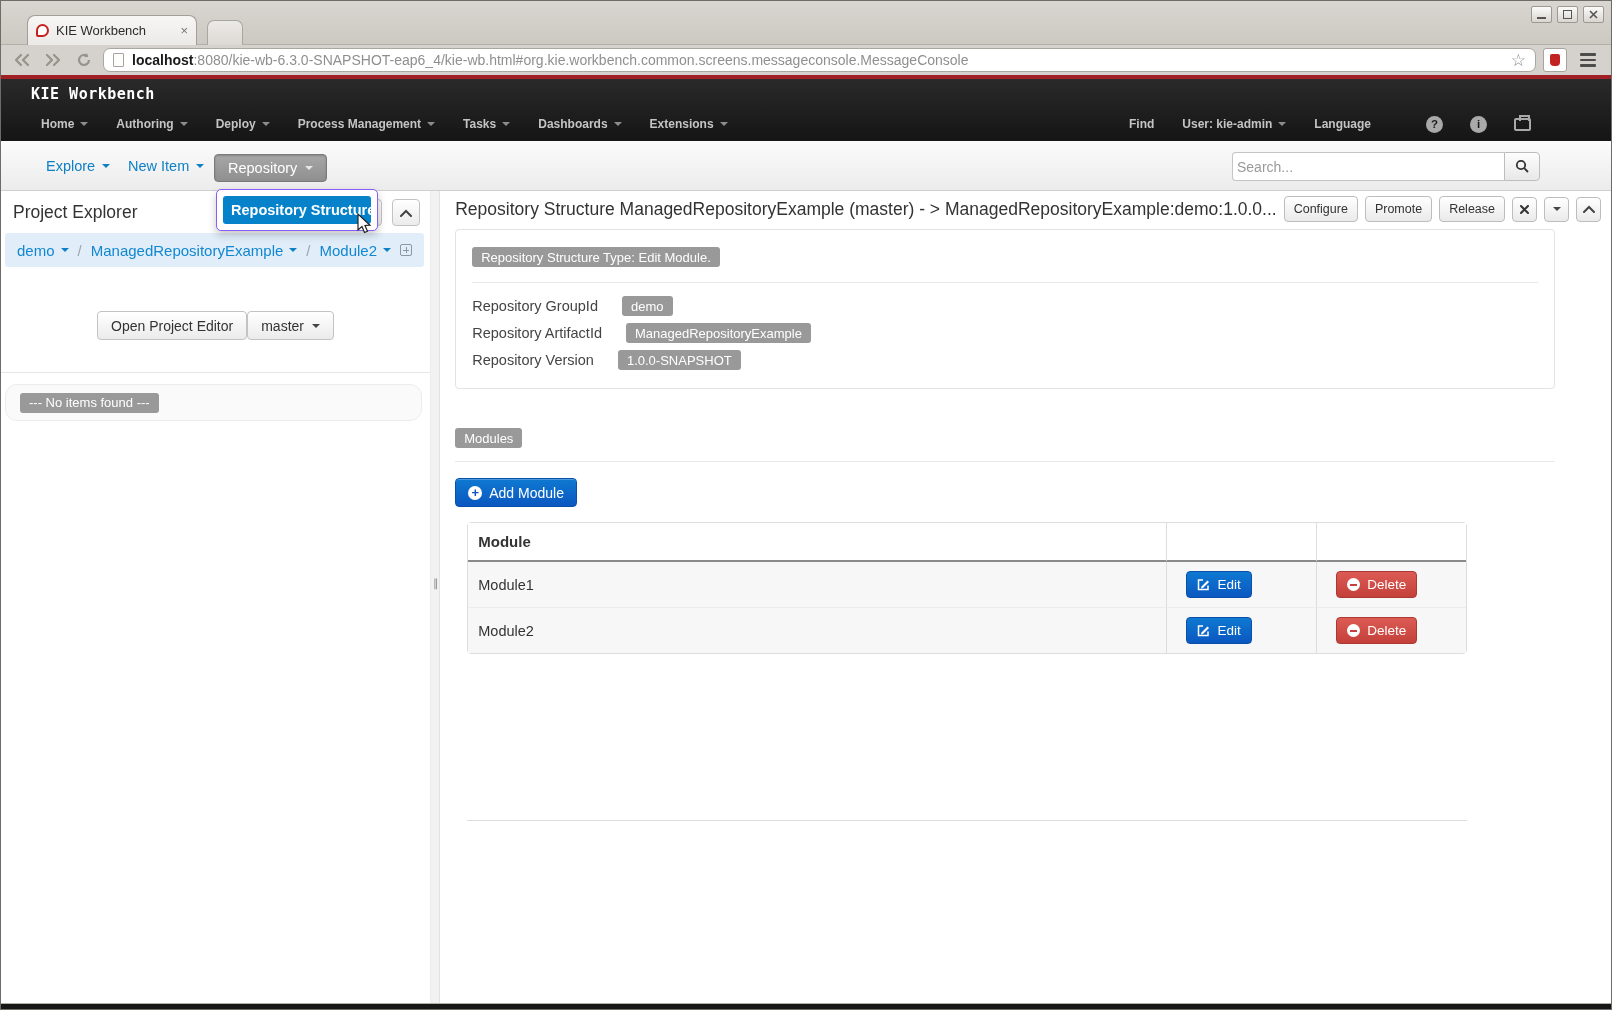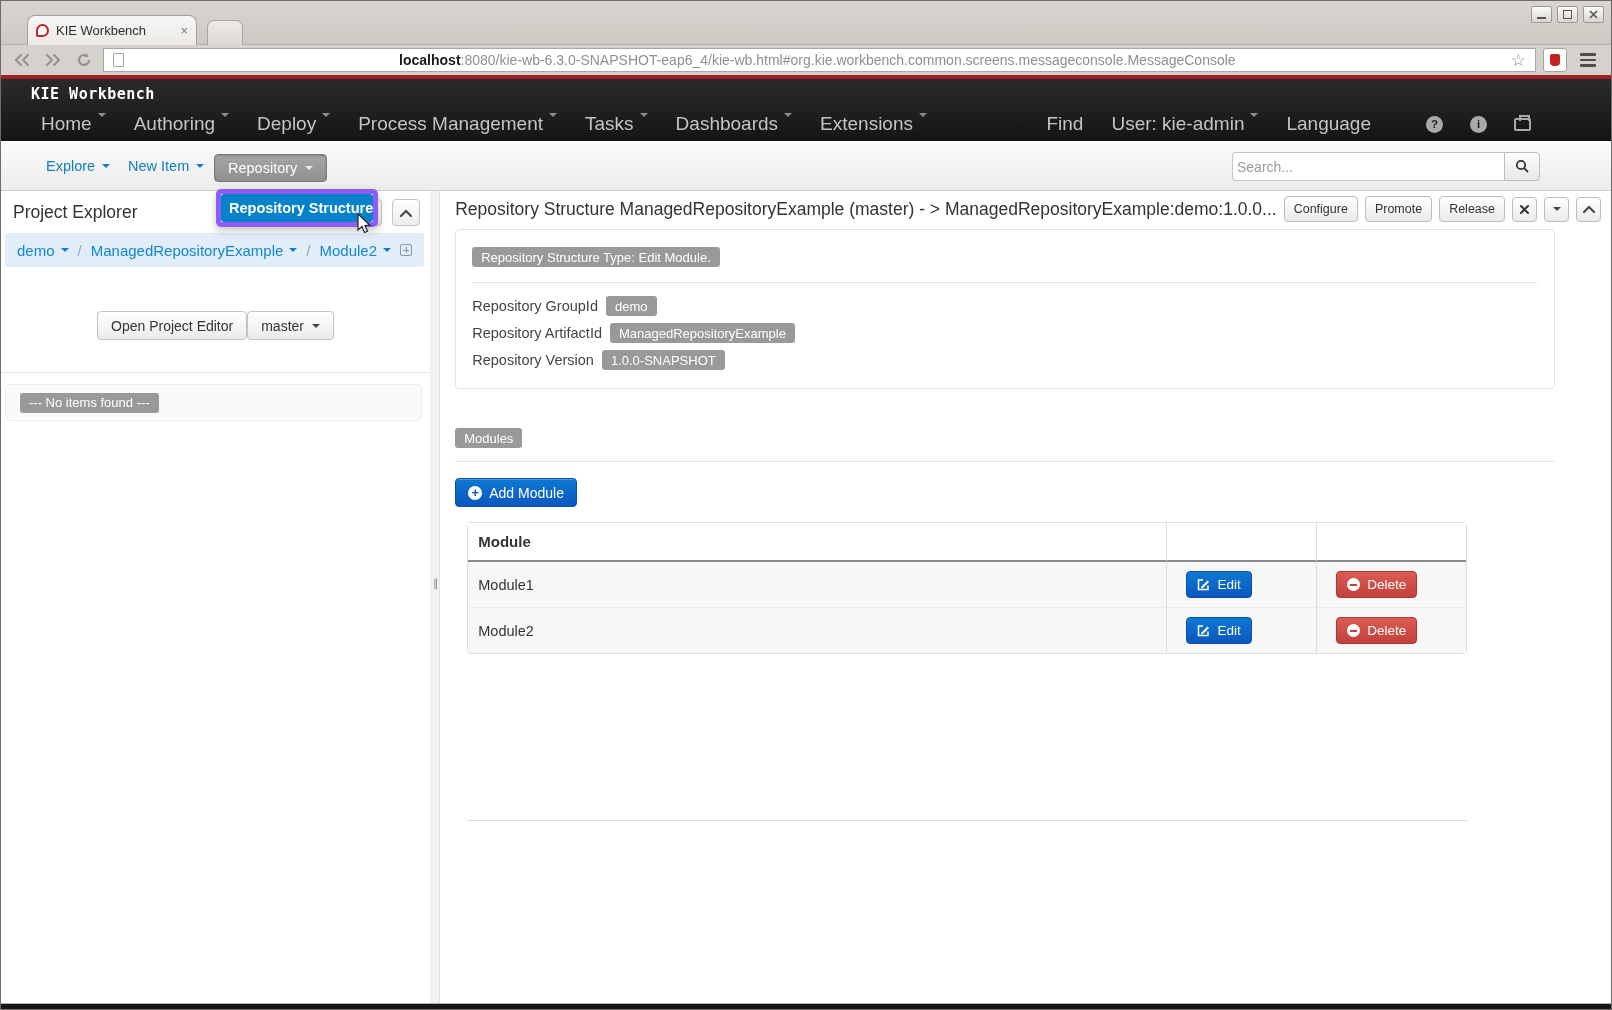--- a/index.html
+++ b/index.html
@@ -22,42 +22,42 @@
                  border-radius:7px 7px 0 0; }
   .win-controls { position:absolute; right:7px; top:5px; display:flex; gap:5px; }
   .win-btn { width:21px; height:17px; background:linear-gradient(#fbfbfa,#d9d5cf); border:1px solid #9c9892;
              border-radius:2px; display:flex; align-items:center; justify-content:center; }
   .win-btn svg { display:block; }
 
   
   .btoolbar { position:absolute; left:0; top:44px; width:100%; height:30px; background:#d5d1cc;
               display:flex; align-items:center; padding:0 9px; gap:7px; }
   .nav-ic { width:24px; height:22px; display:flex; align-items:center; justify-content:center; }
-  .urlbar { flex:1; height:24px; background:#fff; border:1px solid #aaa6a0; border-radius:0;
-            display:flex; align-items:center; padding:9px 9px; gap:8px;text-align:center; }
+  .urlbar { flex:1; height:24px; background:#fff; border:1px solid #aaa6a0; border-radius:7px;
+            display:flex; align-items:center; padding:9px 9px; gap:8px; }
   .page-ic { width:11px; height:14px; border:1px solid #a7a39d; background:#fdfdfd; border-radius:1px; }
   .url-text { flex:1; font-size:14px; white-space:nowrap; overflow:hidden; }
   .url-host { color:#1a1a1a; font-weight:bold; }
   .url-rest { color:#8f8f8f; }
   .star { font-size:17px; color:#8a8a8a; line-height:1; }
   .ext-btn { width:24px; height:24px; background:#fff; border:1px solid #a7a39d; border-radius:3px;
              display:flex; align-items:center; justify-content:center; }
   .ext-glyph { width:10px; height:12px; background:#c32222; border-radius:2px 2px 4px 4px; }
   .menu-btn { width:28px; height:24px; display:flex; flex-direction:column; align-items:center; justify-content:center; gap:3px; }
   .menu-btn i { display:block; width:16px; height:2.5px; background:#4d4d4d; border-radius:1px; }
 
   .red-line { position:absolute; left:0; top:74px; width:100%; height:4px; background:#a02025; }
 
   
   .knavbar { position:absolute; left:0; top:78px; width:100%; height:62px;
              background:linear-gradient(#2a2a2a,#151515); color:#c6c6c6; }
   .brand { position:absolute; left:30px; top:6px; font-family:"DejaVu Sans Mono", monospace;
            font-weight:bold; font-size:15px; color:#ffffff; letter-spacing:0.5px; }
   .kmenus { position:absolute; left:40px; top:32px; display:flex; gap:28px; align-items:center; height:26px; }
-  .kmenu { font-size:19px; color:#c4c4c4; display:flex; gap:6px; cursor:default; }
+  .kmenu { font-size:12px; color:#c4c4c4; display:flex; align-items:center; gap:6px; cursor:default;font-weight:bold; }
   .knav-right { position:absolute; right:78px; top:32px; display:flex; gap:34px; align-items:center; height:26px; }
   .circle-ic { width:17px; height:17px; border-radius:50%; background:#a9a9a9; color:#1b1b1b;
                font-size:11.5px; font-weight:bold; display:flex; align-items:center; justify-content:center; }
   .brief-ic { position:relative; width:17px; height:13px; border:2px solid #a9a9a9; border-radius:2px; }
   .brief-ic:before { content:''; position:absolute; left:3px; top:-5px; width:7px; height:4px;
                      border:2px solid #a9a9a9; border-bottom:none; }
   .caret { width:0; height:0; border-left:4px solid transparent; border-right:4px solid transparent;
            border-top:4px solid #8d8d8d; display:inline-block; }
   .caret.white { border-top-color:#e8e8e8; }
   .caret.blue { border-top-color:#1080c4; }
@@ -100,34 +100,34 @@
   .crumb-sep { color:#9aa6ad; }
   .expand-ic { margin-left:auto; width:12px; height:12px; border:1px solid #8899a5; border-radius:2px; position:relative; }
   .expand-ic:before, .expand-ic:after { content:''; position:absolute; background:#8899a5; }
   .expand-ic:before { left:2px; top:4.5px; width:6px; height:1px; }
   .expand-ic:after  { left:4.5px; top:2px; width:1px; height:6px; }
   .pe-btnrow { margin:44px 8px 0 8px; display:flex; justify-content:center; align-items:center; }
   .white-btn { background:linear-gradient(#ffffff,#ebebeb); border:1px solid #c3c3c3; border-radius:4px;
                color:#333; font-size:14px; height:29px; padding:0 13px; display:flex; align-items:center; gap:8px; }
   .pe-divider { margin-top:32px; border-top:1px solid #e6e6e6; }
   .empty-box { margin:11px 8px 0 4px; height:37px; background:#fafafa; border:1px solid #ececec;
-               border-radius:5px; display:flex; align-items:center; padding-left:14px; }
+               border-radius:12px; display:flex; align-items:center; padding-left:14px; }
   .badge { display:inline-block; background:#999; color:#fff; font-size:13px; padding:2.5px 9px;
            border-radius:3px; white-space:nowrap; }
 
   
   .rs-header { display:flex; align-items:center; padding:5px 10px 2px 15px; }
   .rs-title { font-size:17.5px; color:#333; flex:1; white-space:nowrap; overflow:hidden; text-overflow:ellipsis;text-align:right; }
   .mini-btn { background:linear-gradient(#ffffff,#eaeaea); border:1px solid #bdbdbd; border-radius:4px;
               color:#333; font-size:12.5px; height:25px; padding:12px 9px; margin-left:7px;
               display:flex; align-items:center; justify-content:center; }
   .mini-btn.icon { width:25px; padding:0; font-weight:bold; }
   .fieldset { margin:5px 56px 0 15px; border:1px solid #e3e3e3; border-radius:4px; padding:17px 16px 18px; }
   .hr { border-top:1px solid #e9e9e9; margin:15px 0 13px; }
-  .frow { display:flex; align-items:center; gap:8px; margin-top:7px; font-size:14.5px; color:#444; }
+  .frow { display:flex; align-items:center; gap:24px; margin-top:7px; font-size:14.5px; color:#444; }
   .modules-badge { margin:39px 0 0 15px; }
   .hr2 { margin:13px 56px 0 15px; border-top:1px solid #e9e9e9; }
   .blue-btn { background:linear-gradient(#0e79d1,#0b57c0); border:1px solid #0a50a8; border-radius:4px;
               color:#fff; font-size:14px; display:inline-flex; align-items:center; gap:7px;
               height:29px; padding:0 12px; box-shadow:inset 0 1px 0 rgba(255,255,255,.25); }
   .add-module { margin:16px 0 0 15px; }
   .plus-circle { width:14px; height:14px; background:#fff; border-radius:50%; color:#0b57c0;
                  font-size:13px; font-weight:bold; line-height:13px; text-align:center; }
   .mtable { margin:15px 0 0 27px; width:1000px; border:1px solid #ddd; border-radius:4px;
             border-collapse:separate; border-spacing:0; background:#fff; font-size:14.5px; color:#333; }
@@ -139,22 +139,22 @@
   .col-a { width:150px; }
   .cell-btn { height:27px; font-size:13.5px; padding:0 10px; display:inline-flex; align-items:center; gap:7px;
               border-radius:4px; color:#fff; }
   .edit-btn { background:linear-gradient(#0e79d1,#0b57c0); border:1px solid #0a50a8; margin-left:9px; }
   .del-btn { background:linear-gradient(#dd5b55,#c4413b); border:1px solid #ab3833; margin-left:9px; }
   .minus-circle { width:13px; height:13px; background:#fff; border-radius:50%; position:relative; }
   .minus-circle:before { content:''; position:absolute; left:3px; top:5.5px; width:7px; height:2px; background:#c4413b; }
   .bottom-line { margin:166px 0 0 27px; width:1000px; border-top:1px solid #ddd; }
 
   
-  .dropdown { position:absolute; left:215px; top:188px; width:162px; background:#fff; border:5px solid #8b5cf6;
-              border-radius:5px; box-shadow:0 4px 9px rgba(0,0,0,.22); z-index:60; }
+  .dropdown { position:absolute; left:215px; top:188px; width:162px; background:#fff; border:1px solid #8b5cf6;
+              border-radius:5px; box-shadow:0 4px 9px rgba(0,0,0,.22); padding:6px; z-index:60; }
   .dropdown-item { background:#0682cb; color:#fff; font-size:14.5px; font-weight:bold; text-align:center;
                    padding:6px 8px; border-radius:3px; white-space:nowrap; }
   .cursor { position:absolute; left:355px; top:212px; z-index:70; }
 
   .win-bottom { position:absolute; left:0; bottom:0; width:100%; height:6px; background:#171717;
                 border-top:1px solid #b3afa9; }
 </style>
 </head>
 <body>
 

